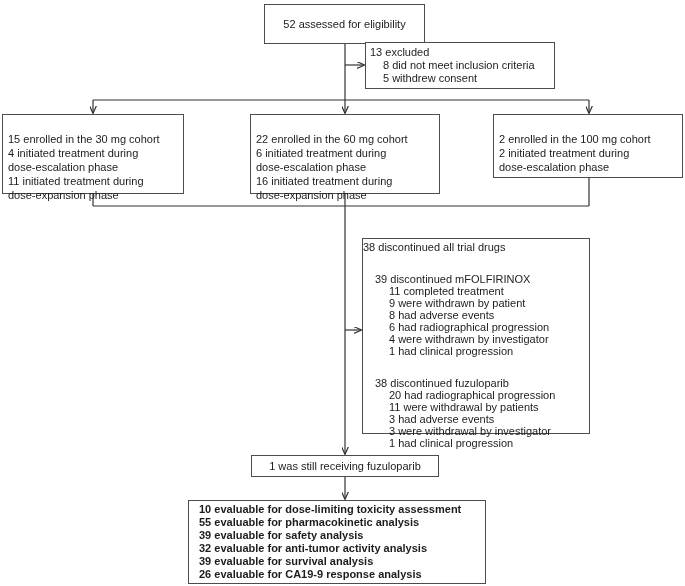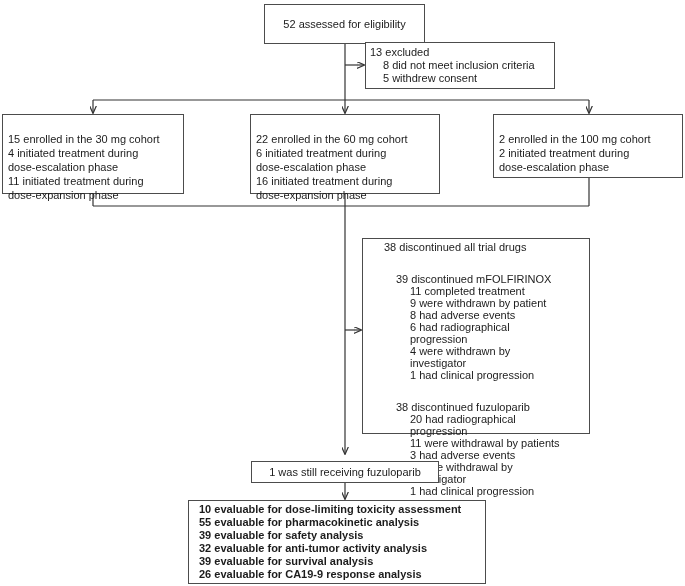--- a/index.html
+++ b/index.html
@@ -22,21 +22,21 @@
   .single { display: flex; align-items: center; justify-content: center; text-align: center; }
   .connectors { position: absolute; left: 0; top: 0; }
   .connectors path { stroke: #333333; stroke-width: 1.2; fill: none; }
 
   .excluded { padding: 3px 4px; }
   .excluded .sub { padding-left: 13px; }
 
   .cohort { padding: 17px 5px; line-height: 14px; }
   .cohort .sub { }
 
-  .disc { padding: 2px 21px; line-height: 12px; }
+  .disc { padding: 2px 0; line-height: 12px; }
   .disc .l1 { padding-left: 12px; }
   .disc .l2 { padding-left: 26px; }
   .disc .gap { margin-top: 20px; }
 
   .eval { padding: 2px 10px; }
 </style>
 </head>
 <body>
 
 <div class="canvas">
@@ -104,21 +104,21 @@
     <div class="l2">4 were withdrawn by investigator</div>
     <div class="l2">1 had clinical progression</div>
     <div class="l1 gap">38 discontinued fuzuloparib</div>
     <div class="l2">20 had radiographical progression</div>
     <div class="l2">11 were withdrawal by patients</div>
     <div class="l2">3 had adverse events</div>
     <div class="l2">3 were withdrawal by investigator</div>
     <div class="l2">1 had clinical progression</div>
   </div>
 
-  <div class="box single" style="left:251px; top:455px; width:188px; height:22px;margin-top:6px;">
+  <div class="box single" style="left:251px; top:455px; width:188px; height:22px;">
     <span>1 was still receiving fuzuloparib</span>
   </div>
 
   <div class="box eval" style="left:188px; top:500px; width:298px; height:84px;font-weight:bold;">
     <div>10 evaluable for dose-limiting toxicity assessment</div>
     <div>55 evaluable for pharmacokinetic analysis</div>
     <div>39 evaluable for safety analysis</div>
     <div>32 evaluable for anti-tumor activity analysis</div>
     <div>39 evaluable for survival analysis</div>
     <div>26 evaluable for CA19-9 response analysis</div>

